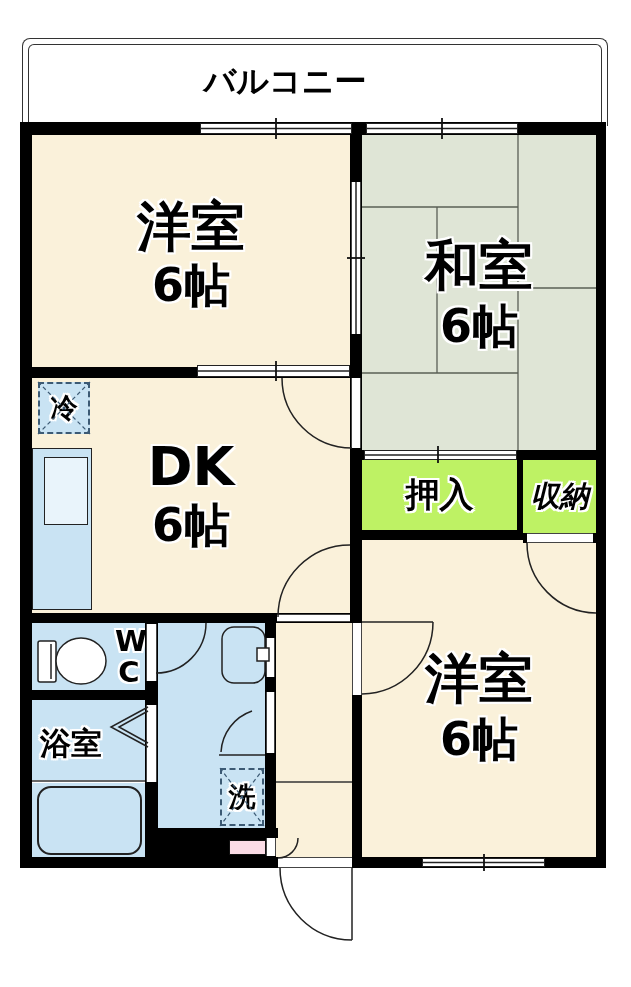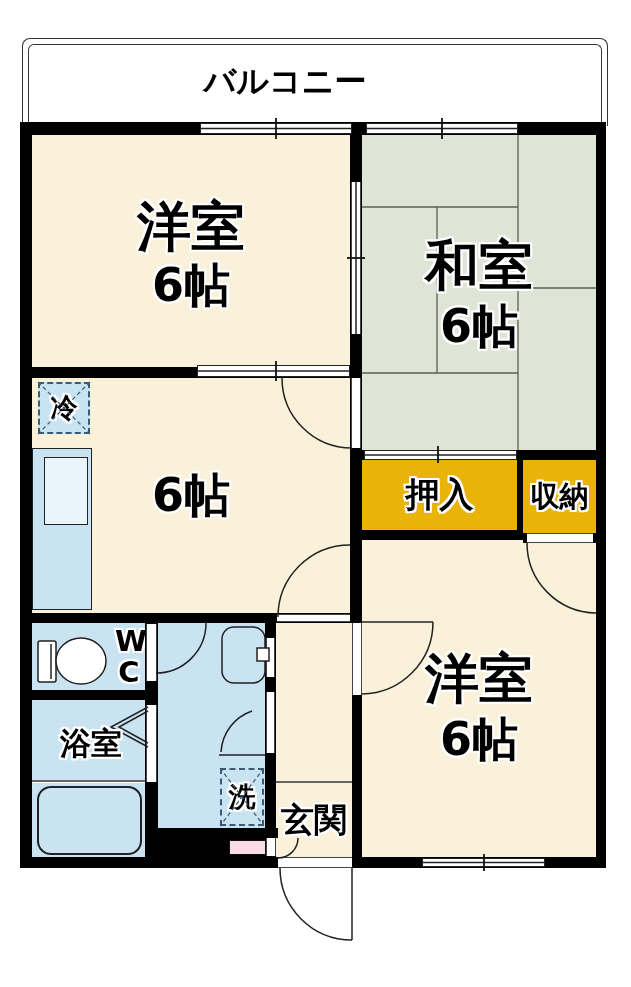--- a/index.html
+++ b/index.html
@@ -3,21 +3,21 @@
 <meta charset="utf-8">
 <style>
   html,body{margin:0;padding:0;background:#fff;}
   #plan{position:relative;width:631px;height:987px;background:#fff;overflow:hidden;
         font-family:"DejaVu Sans","Liberation Sans",sans-serif;}
   .abs{position:absolute;box-sizing:border-box;}
   .w{position:absolute;background:#000;box-sizing:border-box;}
   .room{position:absolute;box-sizing:border-box;}
   .cream{background:#FAF1DA;}
   .green{background:#DFE5D6;}
-  .pink{background:#eab308;}
+  .pink{background:#bef264;}
   .blue{background:#C9E3F3;}
   .gapv{position:absolute;background:#fff;border-left:1px solid #444;border-right:1px solid #444;box-sizing:border-box;}
   .gaph{position:absolute;background:#fff;border-top:1px solid #444;border-bottom:1px solid #444;box-sizing:border-box;}
   .win{position:absolute;background:#fff;border:1.5px solid #222;box-sizing:border-box;}
   .lbl{color:#000;font-weight:bold;white-space:nowrap;
        text-shadow:-2px -2px 0 #fff,2px -2px 0 #fff,-2px 2px 0 #fff,2px 2px 0 #fff,
                    0 -2px 0 #fff,0 2px 0 #fff,-2px 0 0 #fff,2px 0 0 #fff;}
   .ctr{display:flex;align-items:center;justify-content:center;text-align:center;}
   .col{display:flex;flex-direction:column;align-items:center;justify-content:center;text-align:center;}
   .dash{position:absolute;background:#C9E3F3;border:2px dashed #3c5a74;box-sizing:border-box;}
@@ -34,21 +34,21 @@
     <span class="lbl" style="font-size:32px;">バルコニー</span>
   </div>
 
   <div class="room cream" style="left:32px;top:135px;width:318px;height:232px;"></div>
   <div class="room green" style="left:362px;top:135px;width:234px;height:315px;"></div>
   <div class="room cream" style="left:32px;top:378px;width:318px;height:235px;"></div>
   <div class="room pink ctr" style="left:362px;top:460px;width:155px;height:70px;">
     <span class="lbl" style="font-size:34px;">押入</span>
   </div>
   <div class="room pink ctr" style="left:523px;top:460px;width:73px;height:73px;">
-    <span class="lbl" style="font-size:29px;">収納</span>
+    <span class="lbl" style="font-size:29px;font-style:italic;">収納</span>
   </div>
   <div class="room cream" style="left:362px;top:540px;width:234px;height:317px;"></div>
   <div class="room cream" style="left:276px;top:623px;width:76px;height:234px;"></div>
   <div class="room blue" style="left:32px;top:623px;width:113px;height:67px;display:flex;align-items:center;justify-content:flex-end;">
     <span class="lbl" style="font-size:29px;width:28px;line-height:31px;white-space:normal;word-break:break-all;text-align:center;margin-right:2px;">WC</span>
   </div>
   <div class="room blue" style="left:158px;top:623px;width:107px;height:205px;"></div>
   <div class="room blue" style="left:32px;top:700px;width:113px;height:80px;"></div>
   <div class="room blue" style="left:32px;top:783px;width:113px;height:74px;"></div>
 
@@ -166,26 +166,24 @@
 
   <div class="abs col" style="left:32px;top:160px;width:318px;height:190px;">
     <span class="lbl" style="font-size:54px;line-height:60px;">洋室</span>
     <span class="lbl" style="font-size:46px;line-height:56px;">6帖</span>
   </div>
   <div class="abs col" style="left:362px;top:195px;width:234px;height:200px;">
     <span class="lbl" style="font-size:54px;line-height:62px;">和室</span>
     <span class="lbl" style="font-size:46px;line-height:58px;">6帖</span>
   </div>
   <div class="abs col" style="left:32px;top:405px;width:318px;height:180px;">
+    <span class="lbl" style="font-size:54px;line-height:60px;">DK</span>
     <span class="lbl" style="font-size:46px;line-height:56px;">6帖</span>
   </div>
   <div class="abs col" style="left:362px;top:600px;width:234px;height:215px;">
     <span class="lbl" style="font-size:54px;line-height:62px;">洋室</span>
     <span class="lbl" style="font-size:46px;line-height:58px;">6帖</span>
   </div>
-  <div class="abs ctr" style="left:36px;top:726px;width:110px;height:36px;">
+  <div class="abs ctr" style="left:16px;top:726px;width:110px;height:36px;">
     <span class="lbl" style="font-size:31px;">浴室</span>
-  </div>
-  <div class="abs ctr" style="left:276px;top:800px;width:76px;height:40px;">
-    <span class="lbl" style="font-size:33px;">玄関</span>
   </div>
 
 </div>
 
 </body></html>

